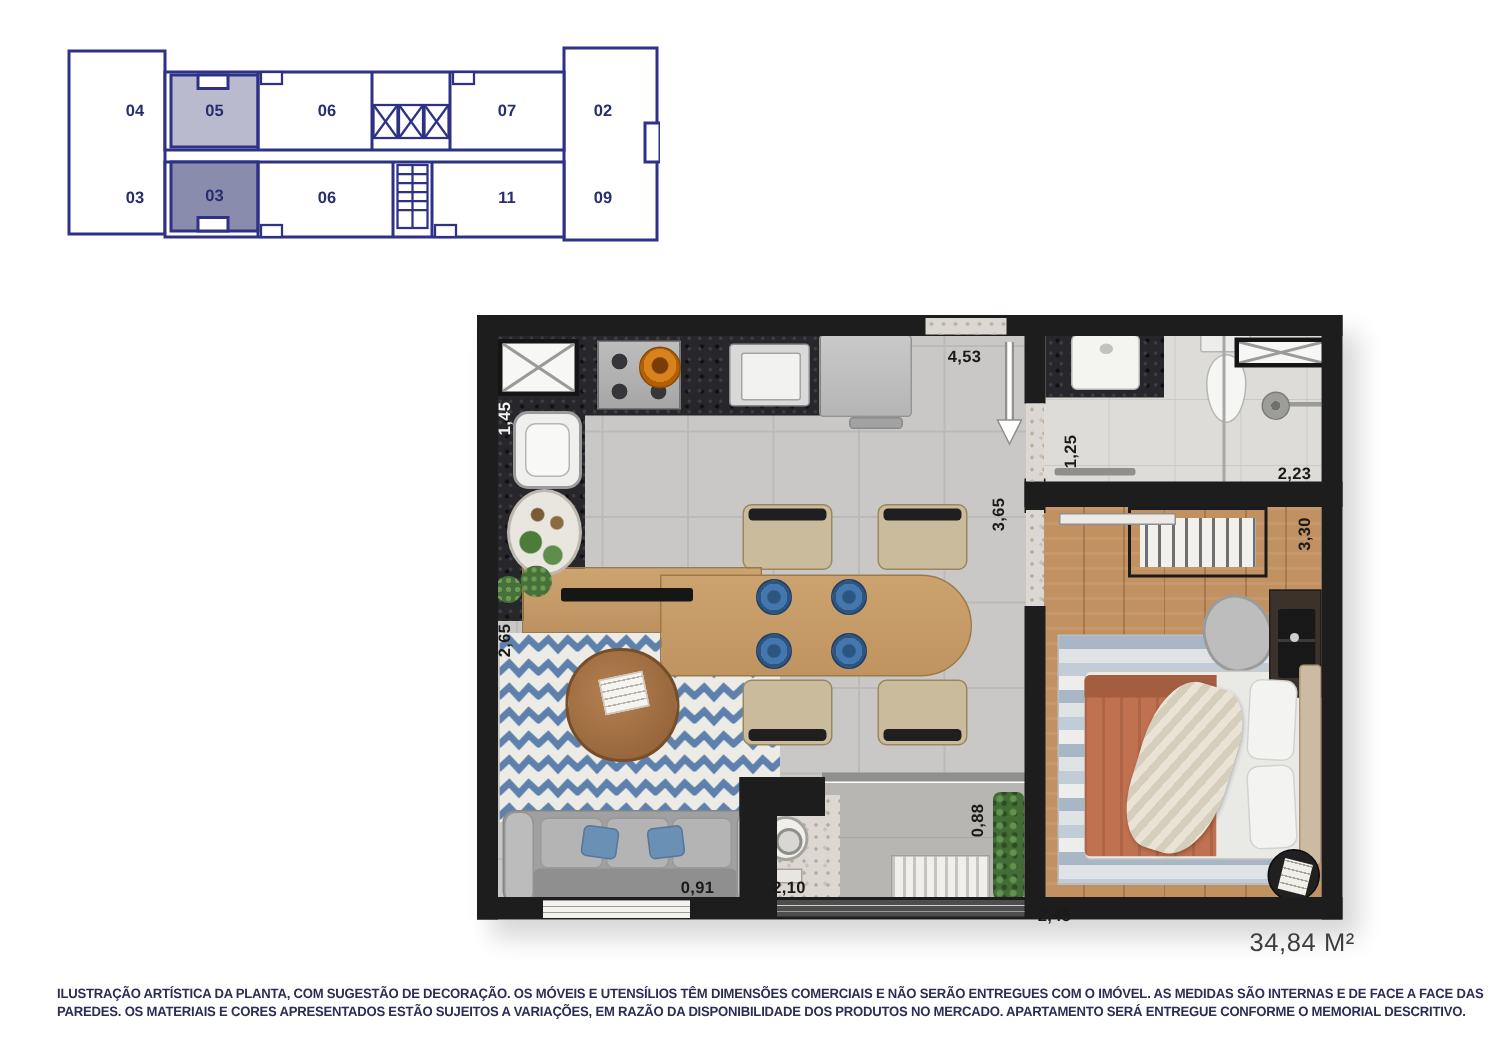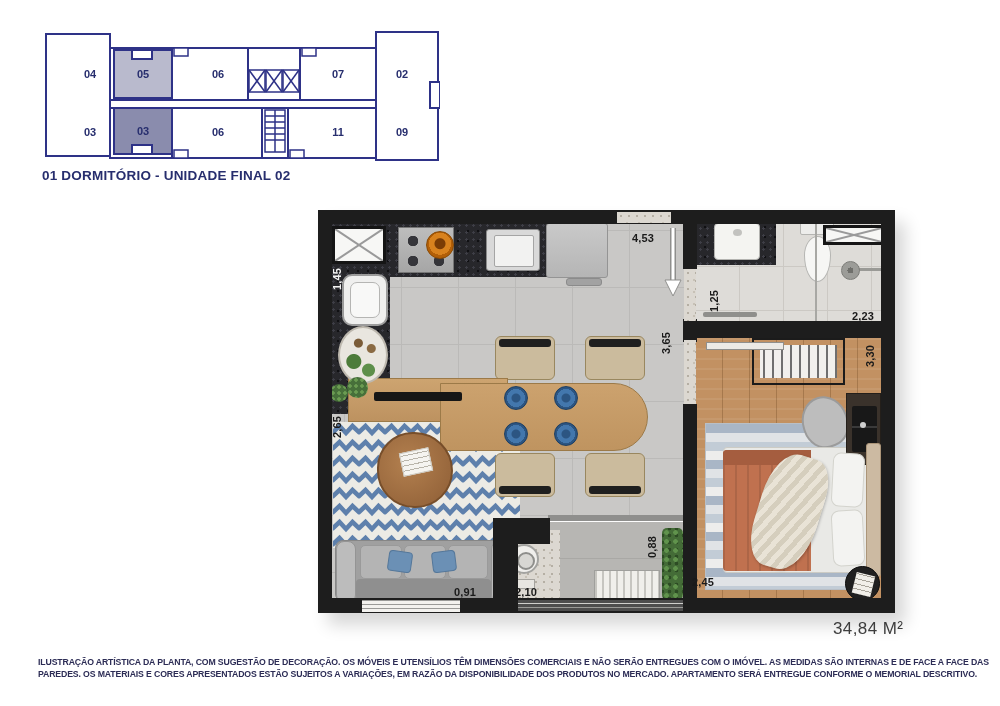--- a/index.html
+++ b/index.html
@@ -181,21 +181,20 @@
     <span class="kp-label" style="left:178px;top:44px" data-name="key-plan-unit-06">06</span>
     <span class="kp-label" style="left:298px;top:44px" data-name="key-plan-unit-07">07</span>
     <span class="kp-label" style="left:362px;top:44px" data-name="key-plan-unit-08">02</span>
     <span class="kp-label" style="left:50px;top:102px" data-name="key-plan-unit-03">03</span>
     <span class="kp-label" style="left:103px;top:101px" data-name="key-plan-unit-02">03</span>
     <span class="kp-label" style="left:178px;top:102px" data-name="key-plan-unit-01">06</span>
     <span class="kp-label" style="left:298px;top:102px" data-name="key-plan-unit-10">11</span>
     <span class="kp-label" style="left:362px;top:102px" data-name="key-plan-unit-09">09</span>
   </div>
 
-  <div class="plan-title" data-name="plan-title">01 DORMITÓRIO - UNIDADE FINAL 02</div>
 
   <div class="plan" data-name="floor-plan">
 
     <div class="tile" style="left:12px;top:12px;width:365px;height:378px" data-name="living-kitchen-floor"></div>
     <div class="bathfloor" style="left:377px;top:12px;width:186px;height:100px" data-name="bathroom-floor"></div>
     <div class="wood" style="left:377px;top:128px;width:186px;height:262px" data-name="bedroom-floor"></div>
     <div class="balfloor" style="left:230px;top:308px;width:147px;height:82px" data-name="balcony-floor"></div>
     <div class="speckle" style="left:198px;top:320px;width:44px;height:70px;z-index:5" data-name="laundry-nook-floor"></div>
 
     <div class="granite" style="left:12px;top:12px;width:218px;height:55px" data-name="kitchen-counter-top"></div>
@@ -316,21 +315,21 @@
     <span class="dim" style="left:325px;top:28px" data-name="dim-entry">4,53</span>
     <span class="dim v w" style="left:19px;top:69px" data-name="dim-kitchen-side">1,45</span>
     <span class="dim v" style="left:396px;top:91px" data-name="dim-bath-entry">1,25</span>
     <span class="dim" style="left:545px;top:106px" data-name="dim-bath-width">2,23</span>
     <span class="dim v" style="left:348px;top:133px" data-name="dim-living-depth">3,65</span>
     <span class="dim v" style="left:552px;top:146px" data-name="dim-closet">3,30</span>
     <span class="dim v" style="left:19px;top:217px" data-name="dim-living-width">2,65</span>
     <span class="dim" style="left:147px;top:382px" data-name="dim-sofa">0,91</span>
     <span class="dim" style="left:208px;top:382px" data-name="dim-laundry">2,10</span>
     <span class="dim v" style="left:334px;top:337px" data-name="dim-balcony">0,88</span>
-    <span class="dim" style="left:385px;top:372px" data-name="dim-bedroom">2,45</span>
+    <span class="dim" style="left:385px;top:401px" data-name="dim-bedroom">2,45</span>
   </div>
 
   <div class="area" data-name="area-label">34,84 M²</div>
 
   <div class="disclaimer" data-name="disclaimer">
     <div data-name="disclaimer-line-1">ILUSTRAÇÃO ARTÍSTICA DA PLANTA, COM SUGESTÃO DE DECORAÇÃO. OS MÓVEIS E UTENSÍLIOS TÊM DIMENSÕES COMERCIAIS E NÃO SERÃO ENTREGUES COM O IMÓVEL. AS MEDIDAS SÃO INTERNAS E DE FACE A FACE DAS</div>
     <div data-name="disclaimer-line-2">PAREDES. OS MATERIAIS E CORES APRESENTADOS ESTÃO SUJEITOS A VARIAÇÕES, EM RAZÃO DA DISPONIBILIDADE DOS PRODUTOS NO MERCADO. APARTAMENTO SERÁ ENTREGUE CONFORME O MEMORIAL DESCRITIVO.</div>
   </div>
 
 </div>

